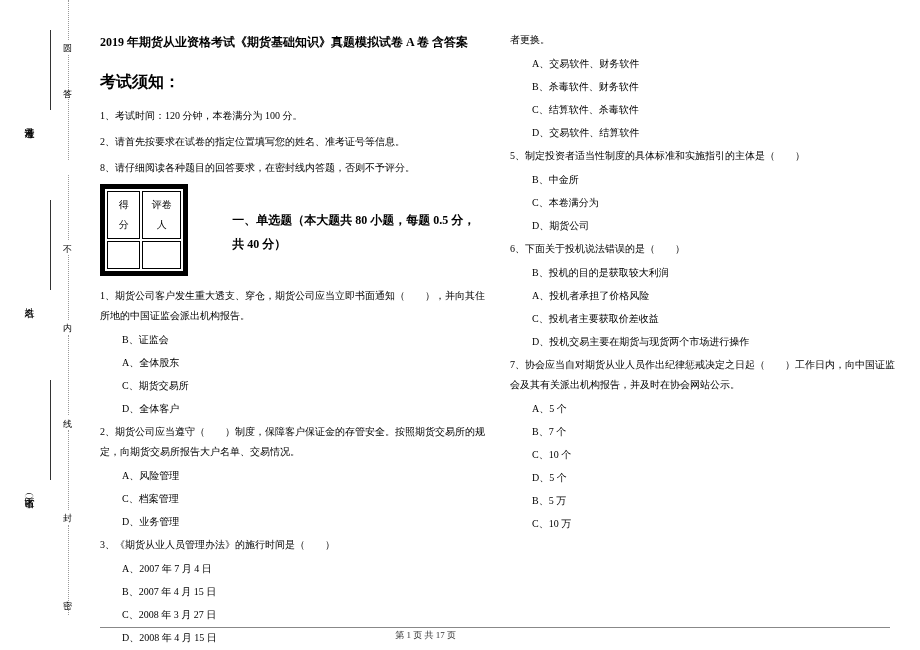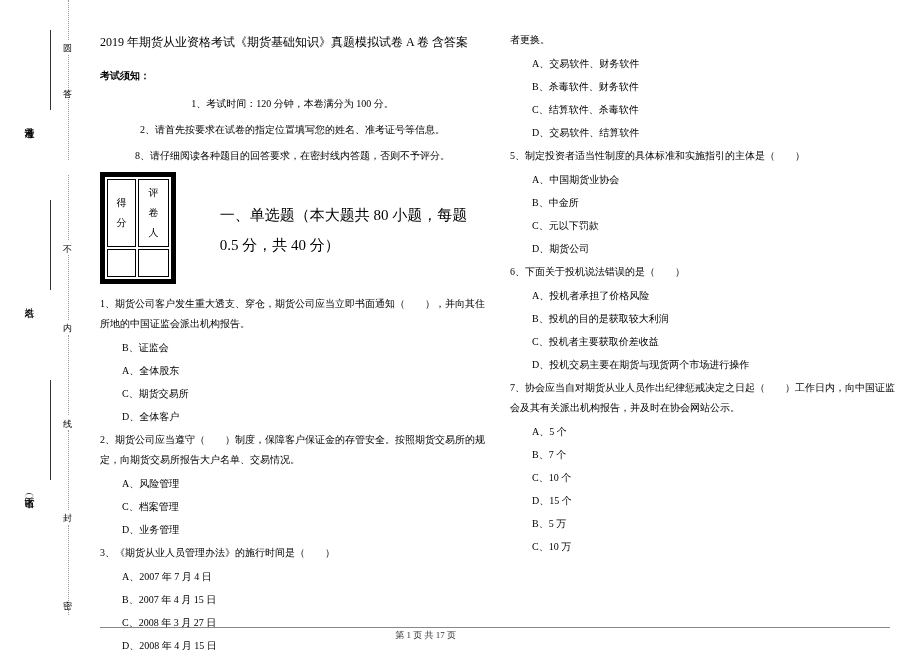--- a/index.html
+++ b/index.html
@@ -52,46 +52,45 @@
       display: flex;
       gap: 25px;
     }
     .column {
       width: 385px;
       font-size: 10px;
       line-height: 2.0;
     }
     .exam-title {
       font-size: 12px;
-      font-weight: normal;
+      font-weight: bold;
       margin-bottom: 12px;
     }
     .sub-heading {
       font-weight: bold;
-      font-size: 10px;
+      font-size: 16px;
       margin-bottom: 8px;
     }
     .instruction {
       margin-bottom: 6px;
-      text-align: center;
     }
     .score-box {
       display: inline-block;
       border: 5px solid #000000;
       margin-bottom: 4px;
     }
     .score-box td {
       border: 1px solid #000;
       padding: 3px 8px;
       font-size: 10px;
       text-align: center;
     }
     .section-title {
-      font-size: 15px;
-      font-weight: normal;
+      font-size: 12px;
+      font-weight: bold;
       display: inline-block;
       margin-left: 44px;
       vertical-align: middle;
     }
     .section-row {
       display: flex;
       align-items: center;
       margin-bottom: 6px;
     }
     .question {
@@ -197,36 +196,35 @@
   </div>
 
   <div class="column">
     <div class="question">者更换。</div>
     <div class="option">A、交易软件、财务软件</div>
     <div class="option">B、杀毒软件、财务软件</div>
     <div class="option">C、结算软件、杀毒软件</div>
     <div class="option">D、交易软件、结算软件</div>
 
     <div class="question">5、制定投资者适当性制度的具体标准和实施指引的主体是（　　）</div>
-    <div class="option">A、中国期货业协会</div>
     <div class="option">B、中金所</div>
-    <div class="option">C、元以下罚款</div>
+    <div class="option">C、本卷满分为</div>
     <div class="option">D、期货公司</div>
 
     <div class="question">6、下面关于投机说法错误的是（　　）</div>
+    <div class="option">B、投机的目的是获取较大利润</div>
     <div class="option">A、投机者承担了价格风险</div>
-    <div class="option">B、投机的目的是获取较大利润</div>
     <div class="option">C、投机者主要获取价差收益</div>
     <div class="option">D、投机交易主要在期货与现货两个市场进行操作</div>
 
     <div class="question">7、协会应当自对期货从业人员作出纪律惩戒决定之日起（　　）工作日内，向中国证监会及其有关派出机构报告，并及时在协会网站公示。</div>
     <div class="option">A、5 个</div>
     <div class="option">B、7 个</div>
     <div class="option">C、10 个</div>
-    <div class="option">D、15 个</div>
+    <div class="option">D、5 个</div>
 
     <div class="option">B、5 万</div>
     <div class="option">C、10 万</div>
   </div>
 </div>
 
 <div class="footer-line"></div>
 <div class="footer">第 1 页 共 17 页</div>
 
 </body></html>

